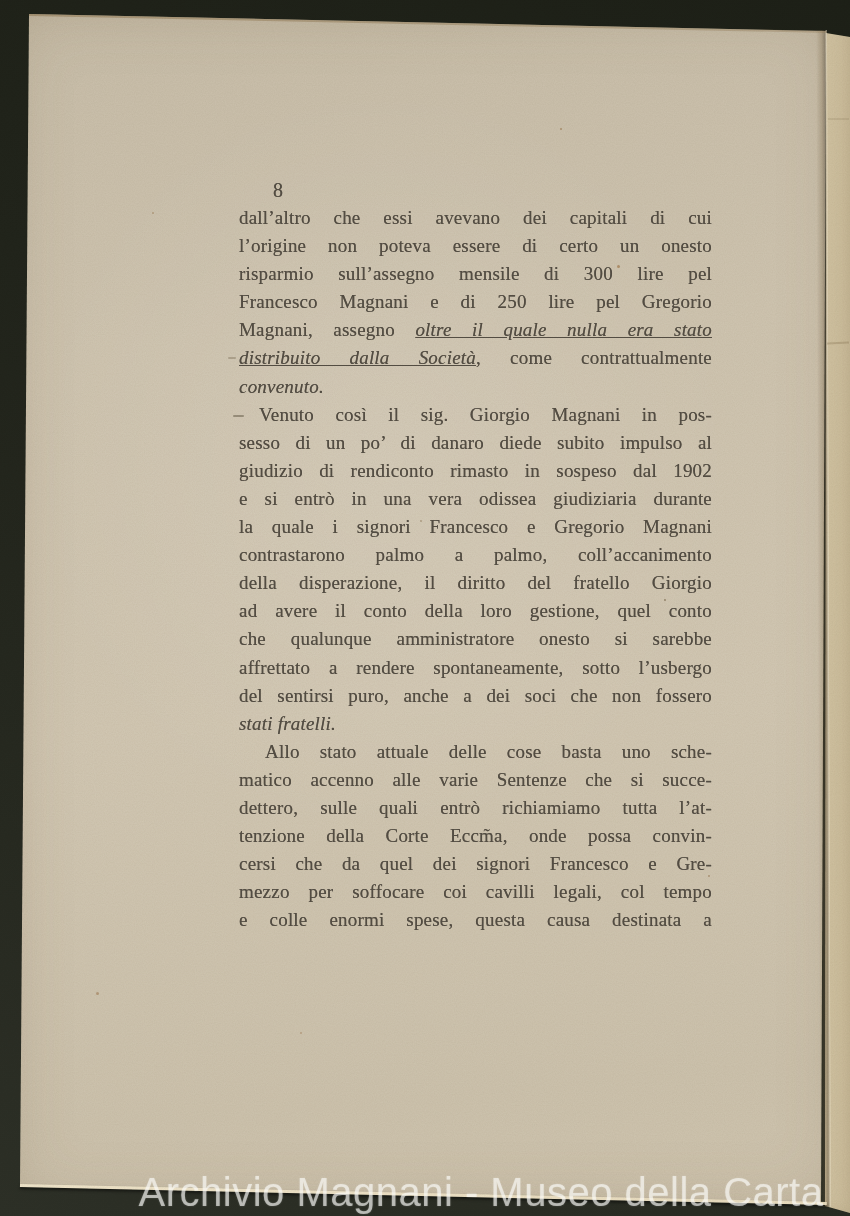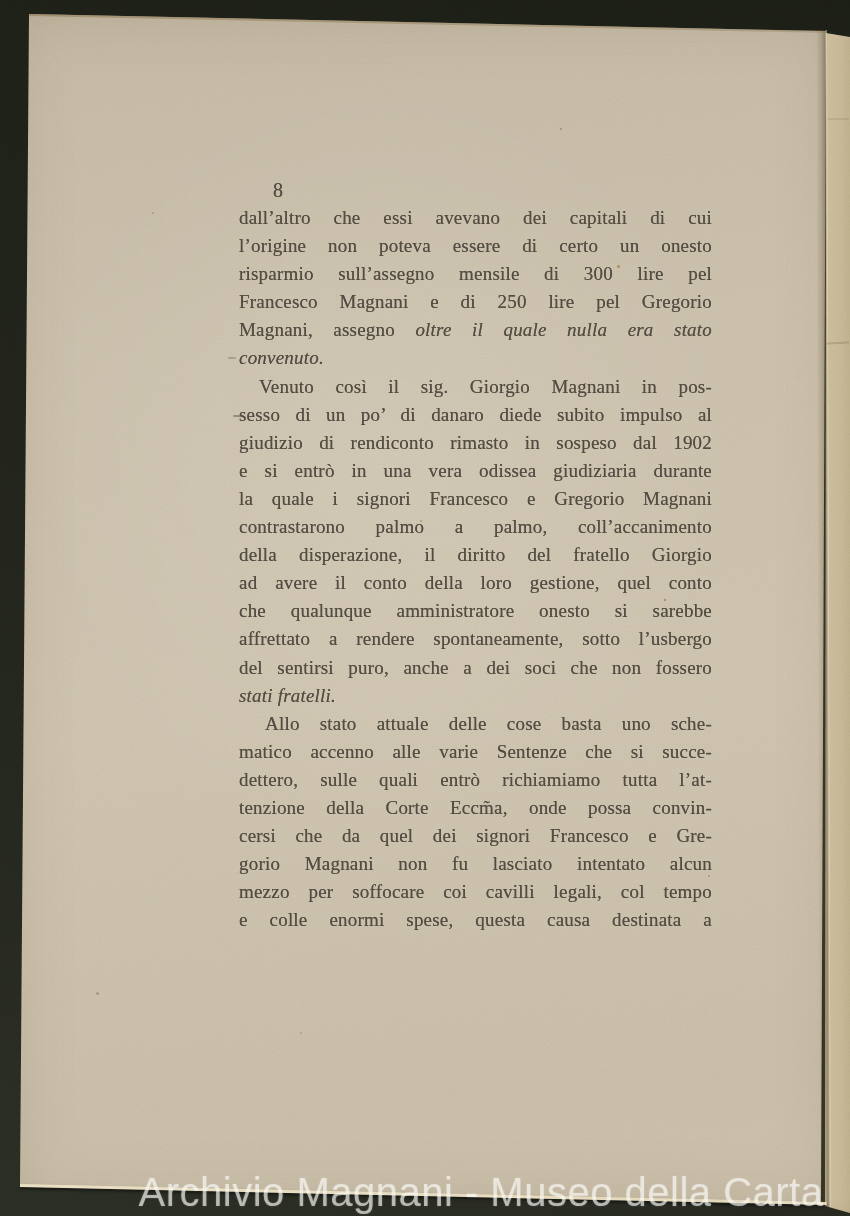--- a/index.html
+++ b/index.html
@@ -54,21 +54,21 @@
     text-shadow:0 0 .5px rgba(84,78,68,.8);
   }
   .textblock{
     position:absolute;left:239px;top:204px;width:473px;
     font-size:19px;line-height:28.1px;color:var(--ink);
     text-shadow:0 0 .6px rgba(84,78,68,.75);
     letter-spacing:.2px;
   }
   .line{text-align:justify;text-align-last:justify;white-space:normal;}
   .line.end{text-align-last:left;font-style:italic;}
-  .line .it{font-style:italic;}
+  .line .it{font-style:italic;text-decoration:underline;}
   .speck{position:absolute;border-radius:50%;pointer-events:none;}
   .grain{position:absolute;inset:0;opacity:.13;mix-blend-mode:multiply;pointer-events:none;}
   .watermark{
     position:absolute;left:112px;right:0;top:1169px;height:47px;line-height:47px;
     font-family:"Liberation Sans","DejaVu Sans",sans-serif;
     font-size:40px;color:var(--wm);text-align:center;letter-spacing:.5px;
     text-shadow:0 0 2px rgba(255,255,255,.22);
   }
 </style>
 </head>
@@ -98,39 +98,39 @@
   <div class="speck" style="left:228px;top:357px;width:8px;height:2px;border-radius:2px;background:rgba(110,95,70,.35);"></div>
 
   <div class="pagenum">8</div>
 
   <div class="textblock">
       <div class="line"><span>dall’altro che essi avevano dei capitali di cui</span></div>
       <div class="line"><span>l’origine non poteva essere di certo un onesto</span></div>
       <div class="line"><span>risparmio sull’assegno mensile di 300 lire pel</span></div>
       <div class="line"><span>Francesco Magnani e di 250 lire pel Gregorio</span></div>
       <div class="line"><span>Magnani, assegno </span><span class="it">oltre il quale nulla era stato</span></div>
+      <div class="line"><span class="it">distribuito dalla Società</span><span>, come contrattualmente</span></div>
       <div class="line end"><span>convenuto.</span></div>
       <div class="line" style="padding-left: 20px;"><span>Venuto così il sig. Giorgio Magnani in pos-</span></div>
       <div class="line"><span>sesso di un po’ di danaro diede subito impulso al</span></div>
       <div class="line"><span>giudizio di rendiconto rimasto in sospeso dal 1902</span></div>
       <div class="line"><span>e si entrò in una vera odissea giudiziaria durante</span></div>
       <div class="line"><span>la quale i signori Francesco e Gregorio Magnani</span></div>
       <div class="line"><span>contrastarono palmo a palmo, coll’accanimento</span></div>
       <div class="line"><span>della disperazione, il diritto del fratello Giorgio</span></div>
       <div class="line"><span>ad avere il conto della loro gestione, quel conto</span></div>
       <div class="line"><span>che qualunque amministratore onesto si sarebbe</span></div>
       <div class="line"><span>affrettato a rendere spontaneamente, sotto l’usbergo</span></div>
       <div class="line"><span>del sentirsi puro, anche a dei soci che non fossero</span></div>
       <div class="line end"><span>stati fratelli.</span></div>
       <div class="line" style="padding-left: 26px;"><span>Allo stato attuale delle cose basta uno sche-</span></div>
       <div class="line"><span>matico accenno alle varie Sentenze che si succe-</span></div>
       <div class="line"><span>dettero, sulle quali entrò richiamiamo tutta l’at-</span></div>
       <div class="line"><span>tenzione della Corte Eccm̃a, onde possa convin-</span></div>
       <div class="line"><span>cersi che da quel dei signori Francesco e Gre-</span></div>
-      <div class="line"><span>gorio Magnani non fu lasciato intentato alcun</span></div>
       <div class="line"><span>mezzo per soffocare coi cavilli legali, col tempo</span></div>
       <div class="line"><span>e colle enormi spese, questa causa destinata a</span></div>
     </div>
 
   <svg class="grain" width="850" height="1216" xmlns="http://www.w3.org/2000/svg">
     <filter id="grainf">
       <feTurbulence type="fractalNoise" baseFrequency="0.9" numOctaves="2" seed="11" stitchTiles="stitch"></feTurbulence>
       <feColorMatrix type="matrix" values="0 0 0 0 0.36  0 0 0 0 0.29  0 0 0 0 0.18  0 0 0 0.9 0"></feColorMatrix>
     </filter>
     <rect width="850" height="1216" filter="url(#grainf)"></rect>

